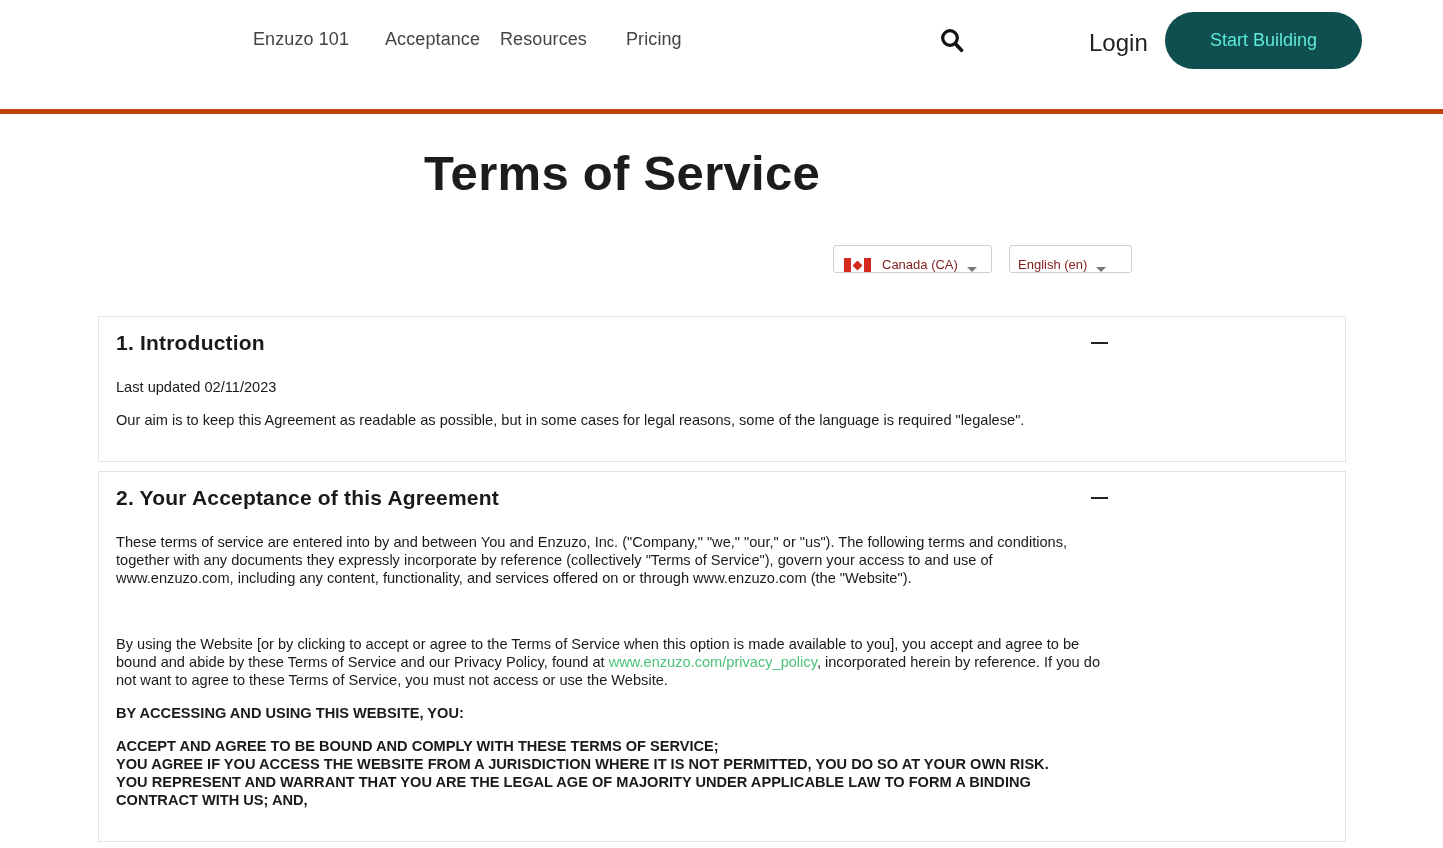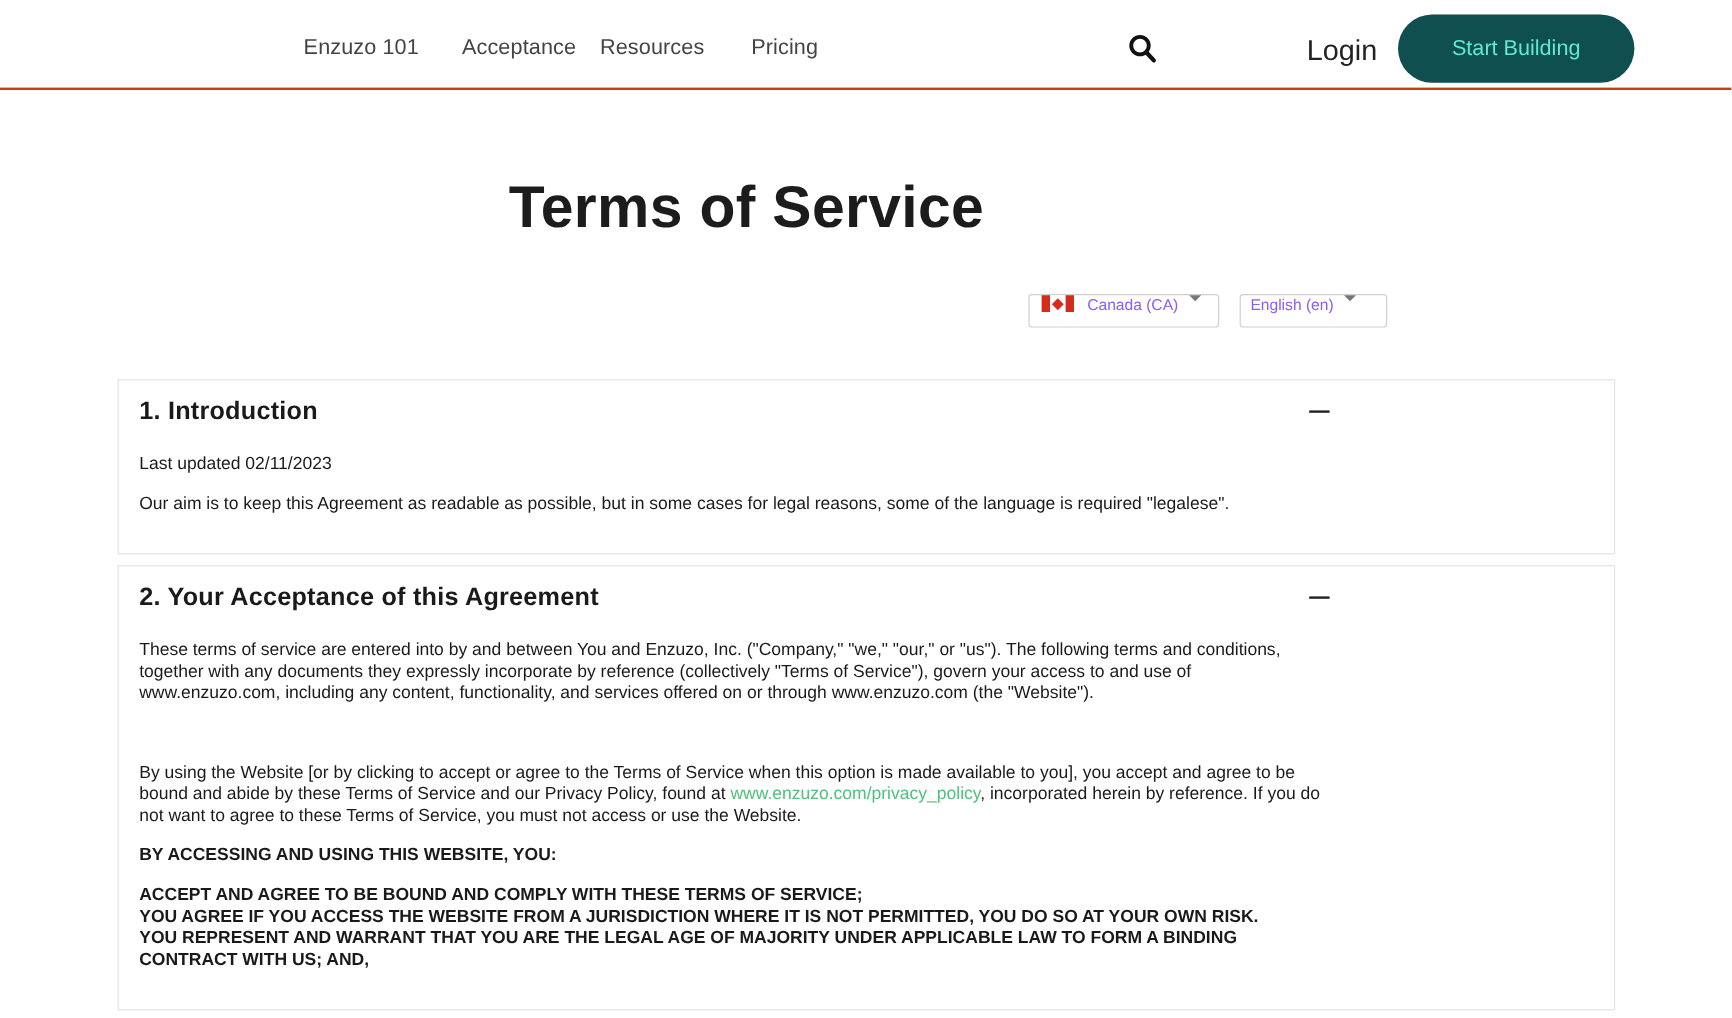--- a/index.html
+++ b/index.html
@@ -1,21 +1,21 @@
 <!DOCTYPE html>
 <html><head>
 <meta charset="utf-8">
 <style>
   * { box-sizing: border-box; margin: 0; padding: 0; }
   html, body { width: 1443px; height: 848px; overflow: hidden; background: #ffffff; }
   body { font-family: "Liberation Sans", "DejaVu Sans", sans-serif; color: #1a1a1a; position: relative; }
 
   .topnav {
-    position: absolute; left: 0; top: 0; width: 1443px; height: 75px;
-    border-bottom: 2px solid #c2410c; background: #fff;
+    position: absolute; left: 0; top: 0; width: 1443px; height: 114px;
+    border-bottom: 5px solid #c2410c; background: #fff;
   }
   .nav-link {
     position: absolute; top: 29px; font-size: 18px; color: #444; cursor: pointer;
     letter-spacing: 0.1px;
   }
   .search-icon { position: absolute; left: 940px; top: 28px; width: 24px; height: 26px; cursor: pointer; }
   .login-link { position: absolute; left: 1089px; top: 29px; font-size: 24px; color: #222; cursor: pointer; text-align: center; }
   .cta-button {
     position: absolute; left: 1165px; top: 12px; width: 197px; height: 57px;
     border-radius: 29px; background: #0f4f4f; color: #5eead4; font-size: 18px;
@@ -23,21 +23,21 @@
     font-family: "Liberation Sans", sans-serif;
   }
 
   .page-title {
     position: absolute; left: 424px; top: 145px; font-size: 49px; font-weight: bold;
     color: #1c1c1c; letter-spacing: 0.3px;
   }
 
   .selector {
     position: absolute; top: 245px; height: 28px; border: 1px solid #cfcfcf; border-radius: 3px;
-    background: #fff; display: flex; align-items: flex-start; font-size: 13px; color: #8b5cf6; cursor: pointer; margin-left: 24px;
+    background: #fff; display: flex; align-items: flex-end; font-size: 13px; color: #7f1d1d; cursor: pointer;
   }
   .country-select { left: 833px; width: 159px; padding-left: 10px; }
   .language-select { left: 1009px; width: 123px; padding-left: 8px; }
   .flag { width: 27px; height: 14px; display: flex; margin-right: 11px; }
   .flag .red { background: #d52b1e; width: 7px; height: 14px; }
   .flag .white { background: #fff; width: 13px; height: 14px; display: flex; align-items: center; justify-content: center; }
   .flag .leaf { width: 7px; height: 7px; background: #d52b1e; transform: rotate(45deg); }
   .caret {
     width: 0; height: 0; border-left: 5px solid transparent; border-right: 5px solid transparent;
     border-top: 5px solid #777; margin-left: 9px;

